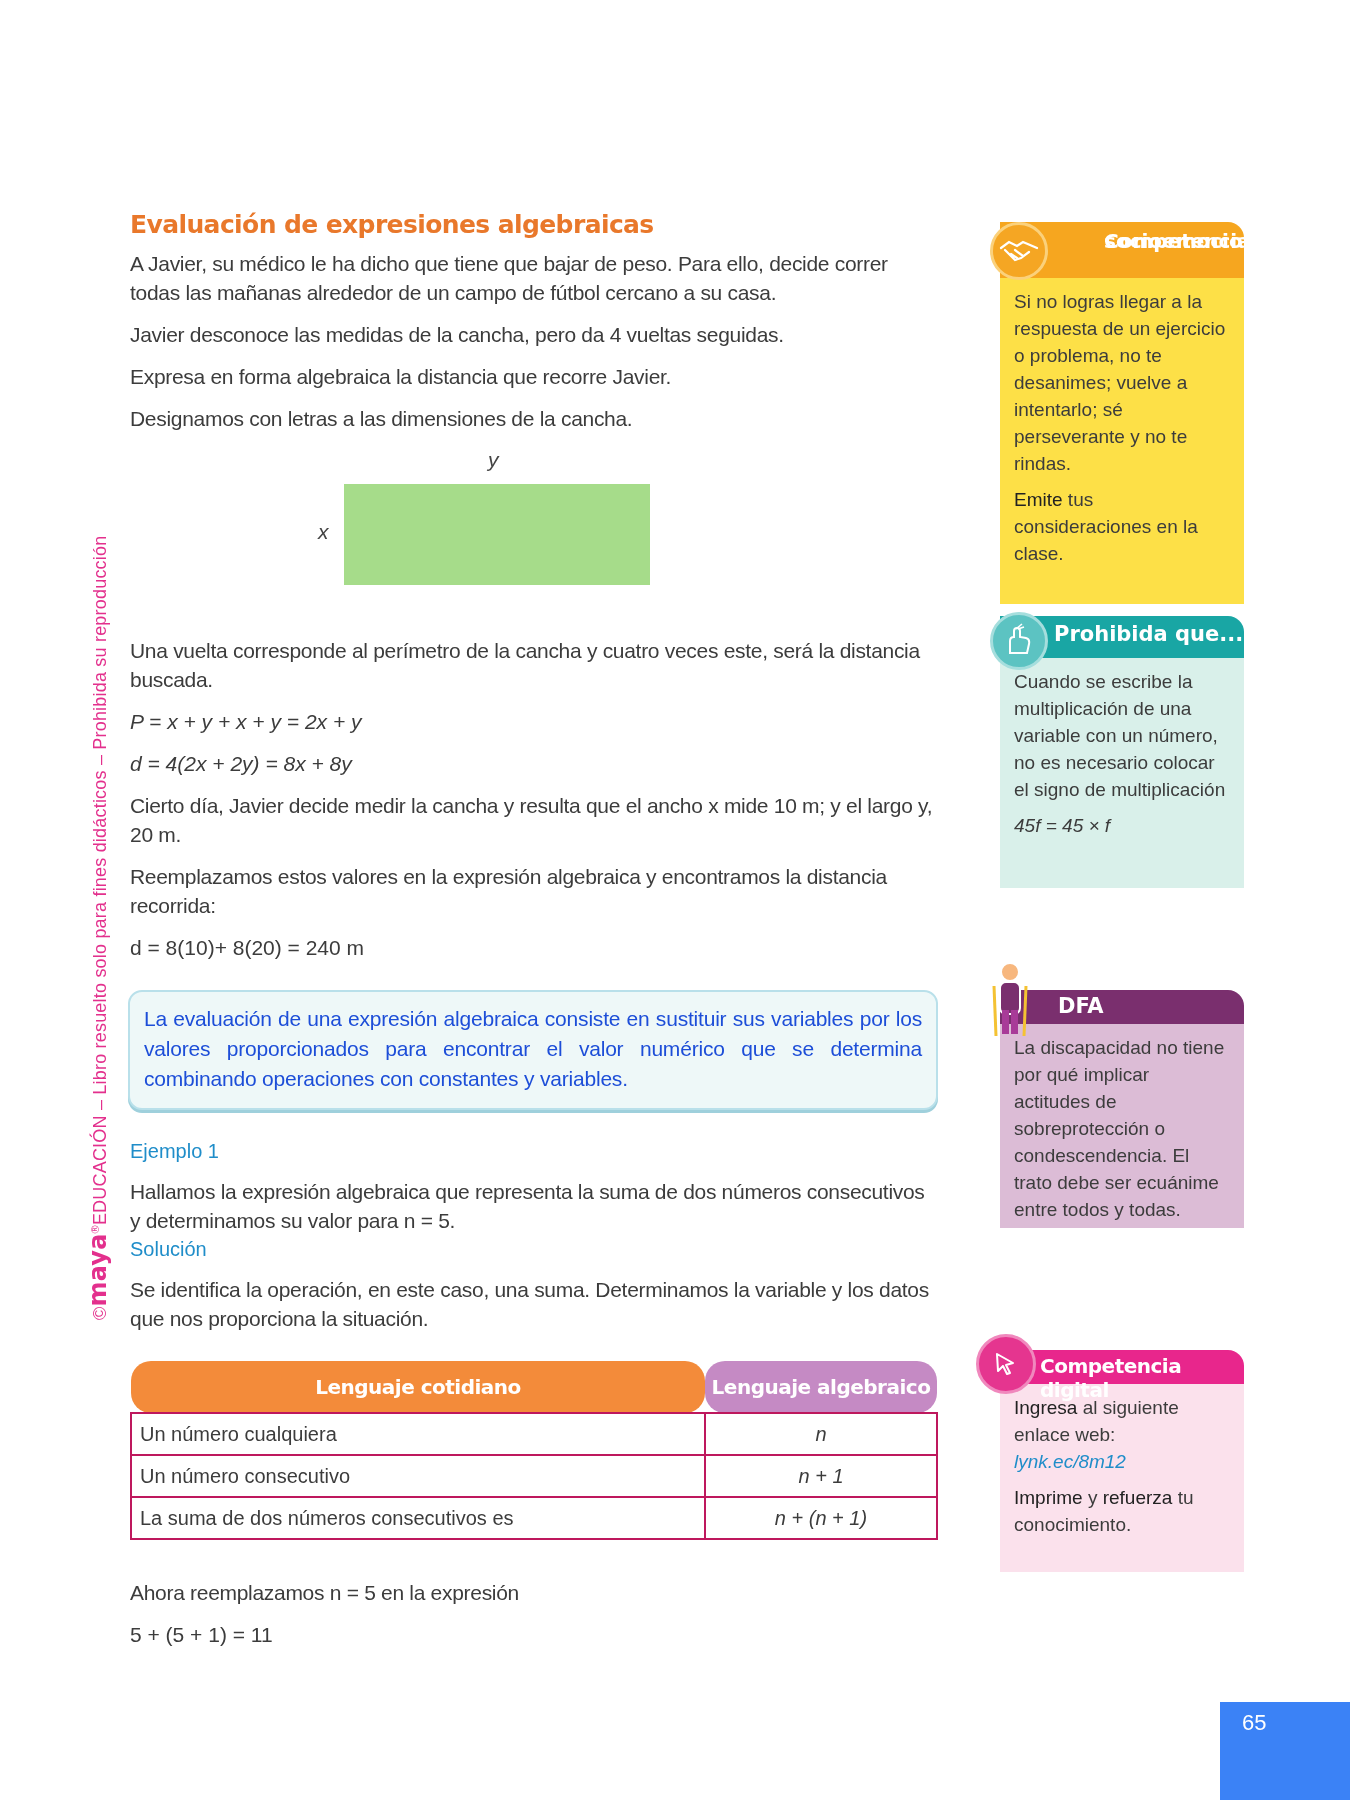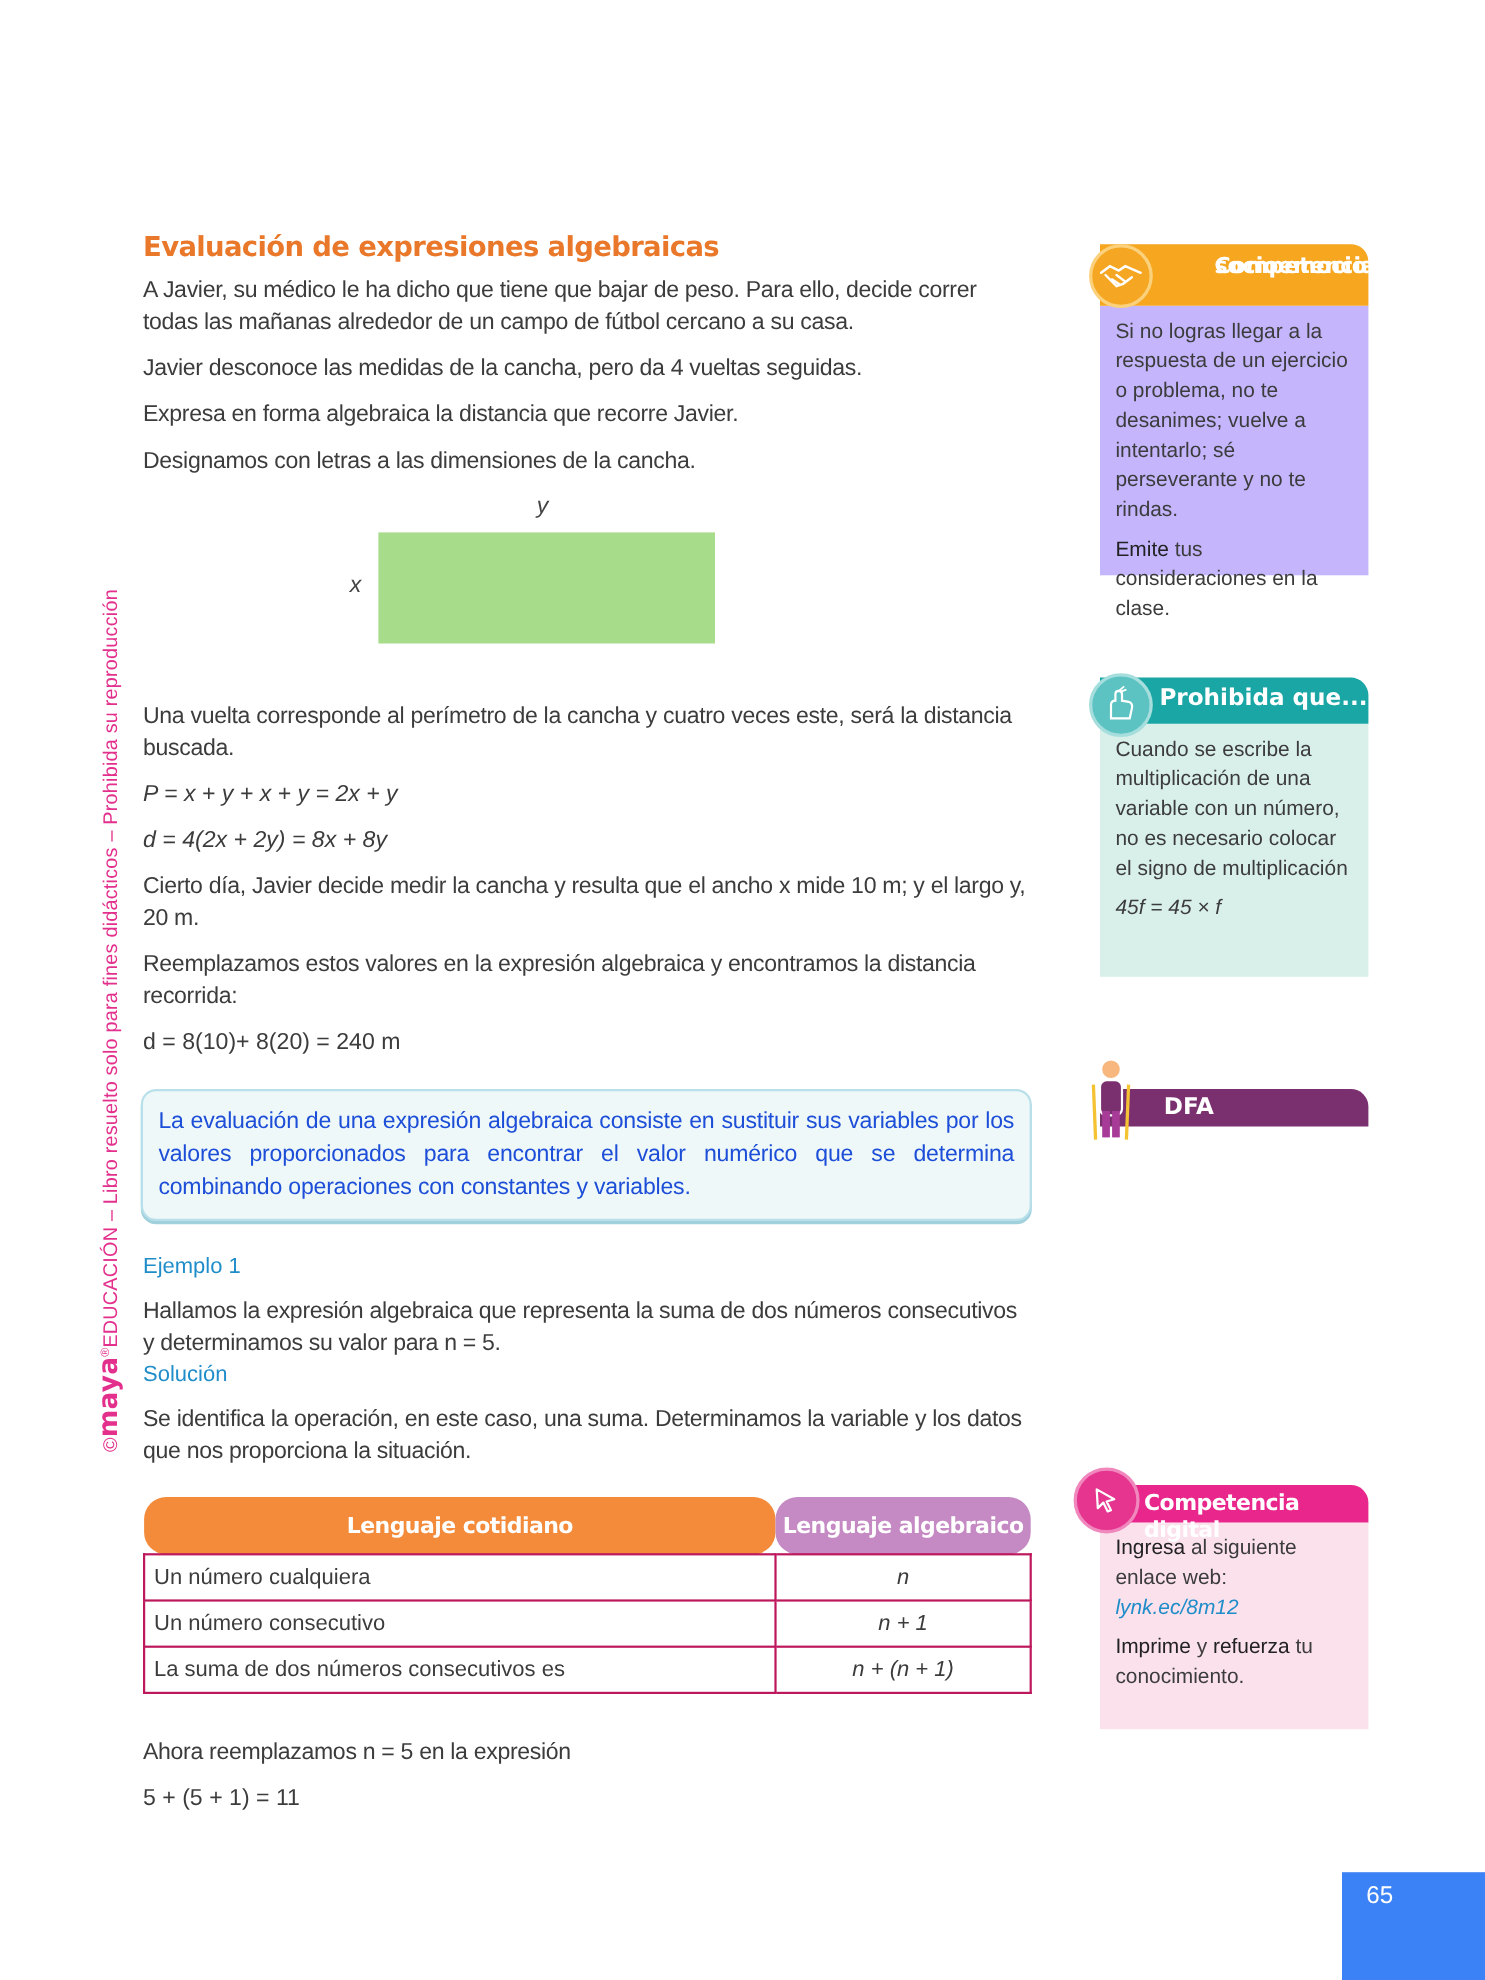--- a/index.html
+++ b/index.html
@@ -34,21 +34,21 @@
   .side-head { position: relative; height: 50px; border-top-right-radius: 16px; color: #fff; font-weight: bold; font-family: "DejaVu Sans", sans-serif; }
   .side-body { padding: 10px 14px 8px 14px; font-size: 19px; line-height: 27px; color: #3c3c3c; }
   .side-body p { margin-bottom: 9px; }
   .side-body b { color: #222; font-weight: normal; }
   .badge { position: absolute; left: -10px; width: 58px; height: 58px; border-radius: 50%; display: flex; align-items: center; justify-content: center; }
 
   .s1 { top: 222px; }
   .s1 .side-head { background: #f6a61f; height: 56px; }
   .s1 .side-head span { position: absolute; left: 52px; top: 4px; font-size: 20px; line-height: 23px; }
   .s1 .badge { top: 0; background: #f5a623; border: 3px solid #fbd17b; }
-  .s1 .side-body { background: #c4b5fd; height: 245px; }
+  .s1 .side-body { background: #fde047; height: 326px; }
 
   .s2 { top: 606px; }
   .s2 .side-head { background: #19a6a4; height: 42px; margin-top: 10px; }
   .s2 .side-head span { position: absolute; left: 54px; top: 6px; font-size: 21px; }
   .s2 .badge { top: -4px; background: #5cc3c2; border: 3px solid #a5dedd; }
   .s2 .side-body { background: #d9f0ea; height: 230px; }
 
   .s3 { top: 960px; }
   .s3 .side-head { background: #7a2f6e; height: 34px; margin-top: 30px; }
   .s3 .side-head span { position: absolute; left: 58px; top: 4px; font-size: 21px; }
@@ -170,20 +170,23 @@
         <rect x="12" y="22" width="20" height="32" rx="6" fill="#7a2f6e" stroke="#fff" stroke-width="2"></rect>
         <rect x="14" y="50" width="7" height="24" fill="#a83b98"></rect>
         <rect x="23" y="50" width="7" height="24" fill="#a83b98"></rect>
         <line x1="6" y1="26" x2="8" y2="76" stroke="#f4c233" stroke-width="3"></line>
         <line x1="38" y1="26" x2="36" y2="76" stroke="#f4c233" stroke-width="3"></line>
       </svg>
   </div>
   <div class="side-head">
     <span>DFA</span>
   </div>
+  <div class="side-body">
+    <p>La discapacidad no tiene por qué implicar actitudes de sobreprotección o condescendencia. El trato debe ser ecuánime entre todos y todas.</p>
+  </div>
 </div>
 
 <div class="side s4">
   <div class="badge" style="position:absolute;z-index:2;">
     <svg width="26" height="26" viewBox="0 0 26 26">
         <path d="M4 3 L20 12 L13 14 L17 22 L14 23 L10 15 L5 20 Z" stroke="#fff" stroke-width="2" fill="none" stroke-linejoin="round"></path>
       </svg>
   </div>
   <div class="side-head">
     <span>Competencia digital</span>

